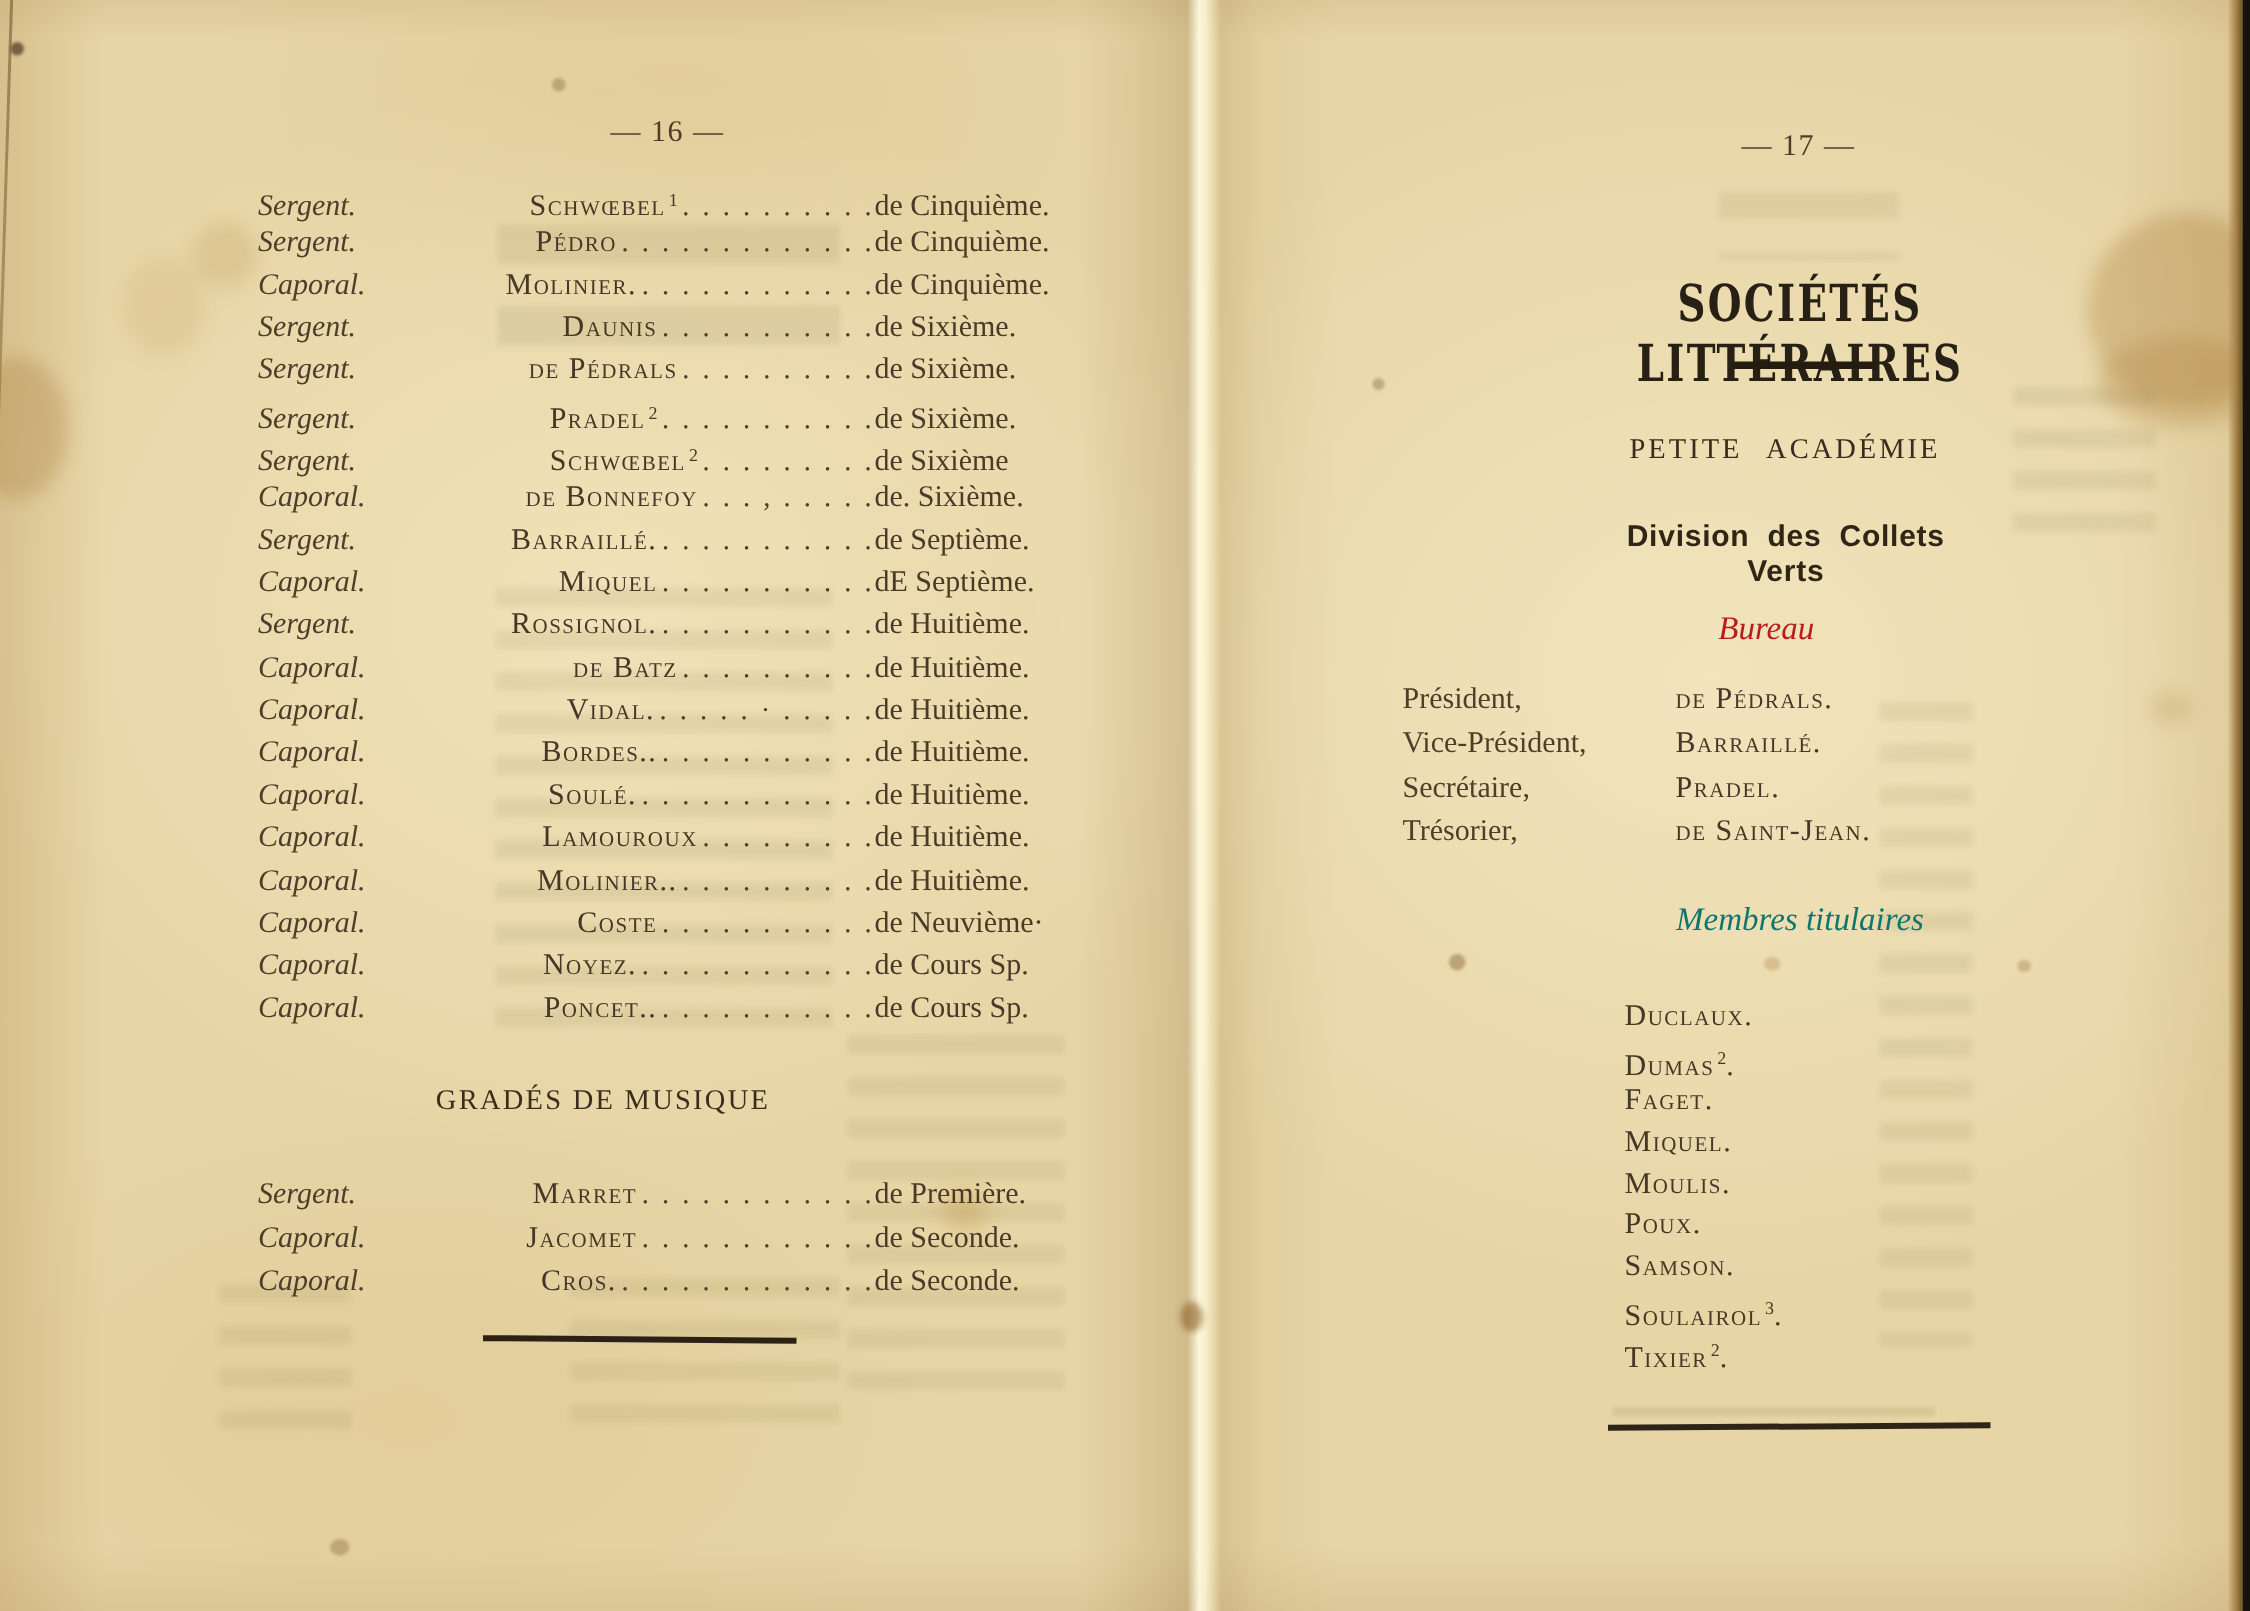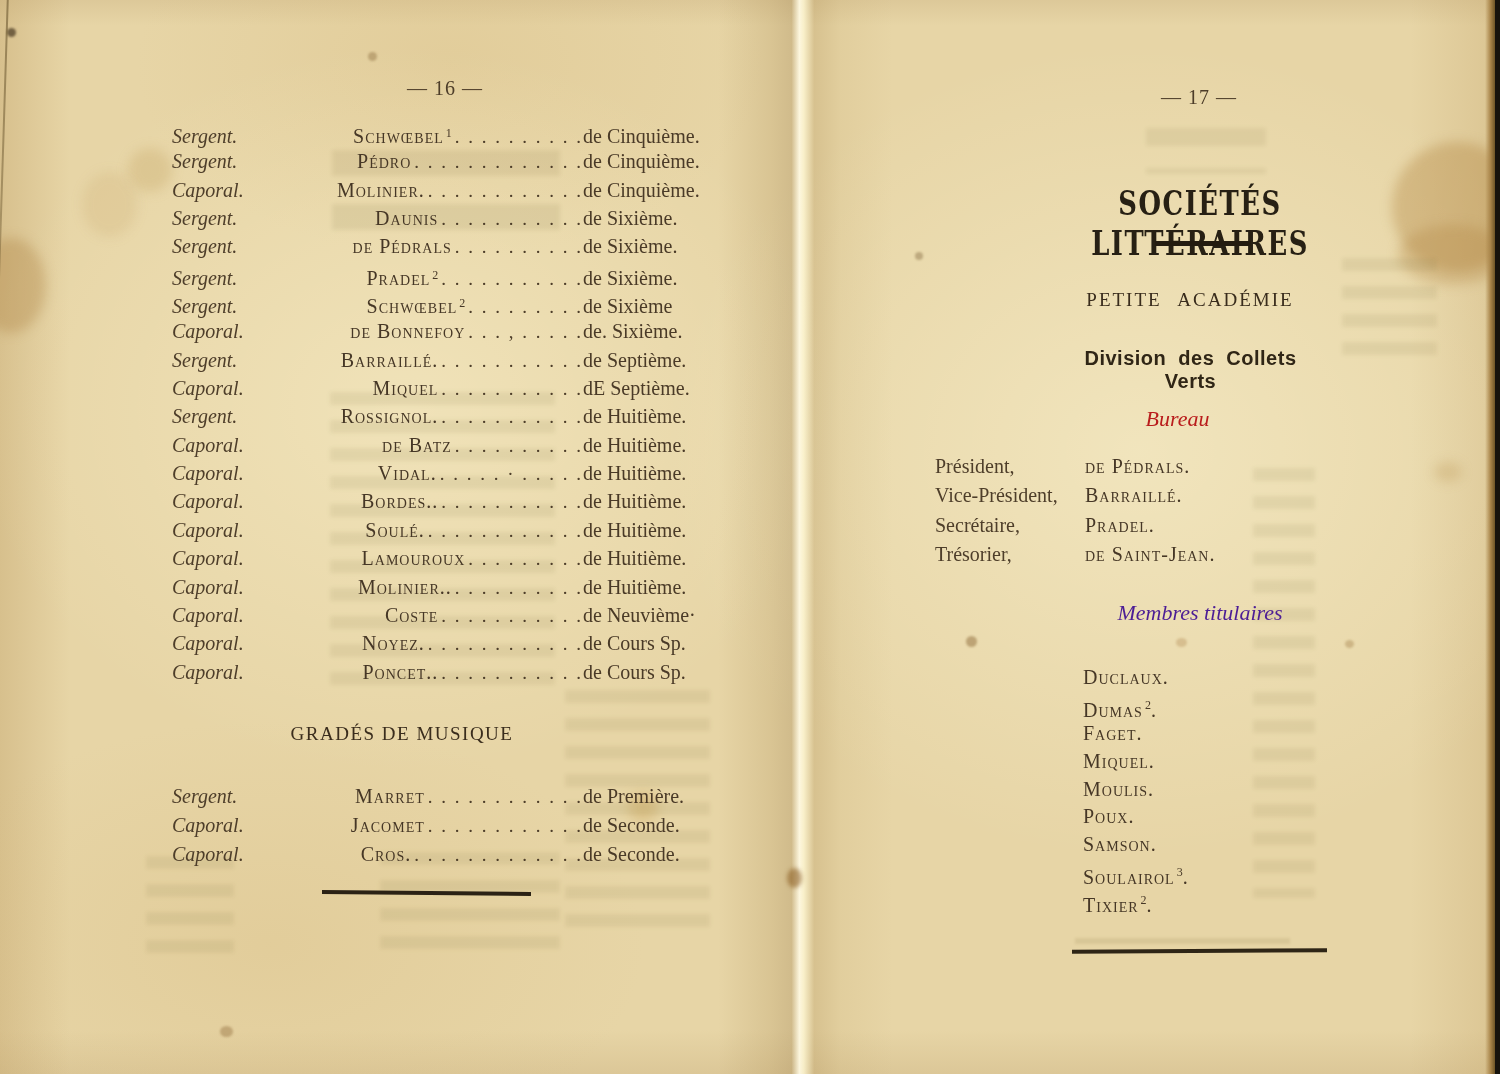--- a/index.html
+++ b/index.html
@@ -87,23 +87,23 @@
   .academy-h{position:absolute;left:1065px;top:289px;width:250px;text-align:center;
     font-size:19px;letter-spacing:2px;word-spacing:10px;color:#392c1c;}
   .division-h{position:absolute;left:1063px;top:347px;width:255px;text-align:center;
     font-family:"Liberation Sans","DejaVu Sans",sans-serif;font-weight:bold;font-size:20px;
     letter-spacing:.5px;word-spacing:6px;color:#3026166;color:#302616;}
   .bureau-h{position:absolute;left:1100px;top:406px;width:155px;text-align:center;
     font-style:italic;font-size:22px;color:#b91c1c;}
   #bureau{position:absolute;left:935px;top:452px;}
   .bureau-row{display:flex;height:29.4px;line-height:29.4px;align-items:baseline;}
   .role{flex:none;width:150px;font-size:20px;color:#4e3e2a;}
-  .bname{font-variant:small-caps;font-size:20px;letter-spacing:1px;color:#463726;}
+  .bname{font-variant:small-caps;font-size:20px;letter-spacing:1px;color:#463726;margin-left:32px;}
   .members-h{position:absolute;left:1100px;top:600px;width:200px;text-align:center;
-    font-style:italic;font-size:22px;color:#4c1d95;}
+    font-style:italic;font-size:22px;color:#0f766e;}
   #members{position:absolute;left:1083px;top:664px;}
   .member{height:27.9px;line-height:27.9px;font-size:20px;}
   .mname{font-variant:small-caps;font-size:20px;letter-spacing:1px;color:#463726;}
   .mtail{color:#463726;}
   .bottom-rule{left:1072px;top:949px;width:255px;height:4px;background:#2e2516;transform:rotate(-0.35deg);}
 </style>
 </head>
 <body>
 
 <div class="canvas">

